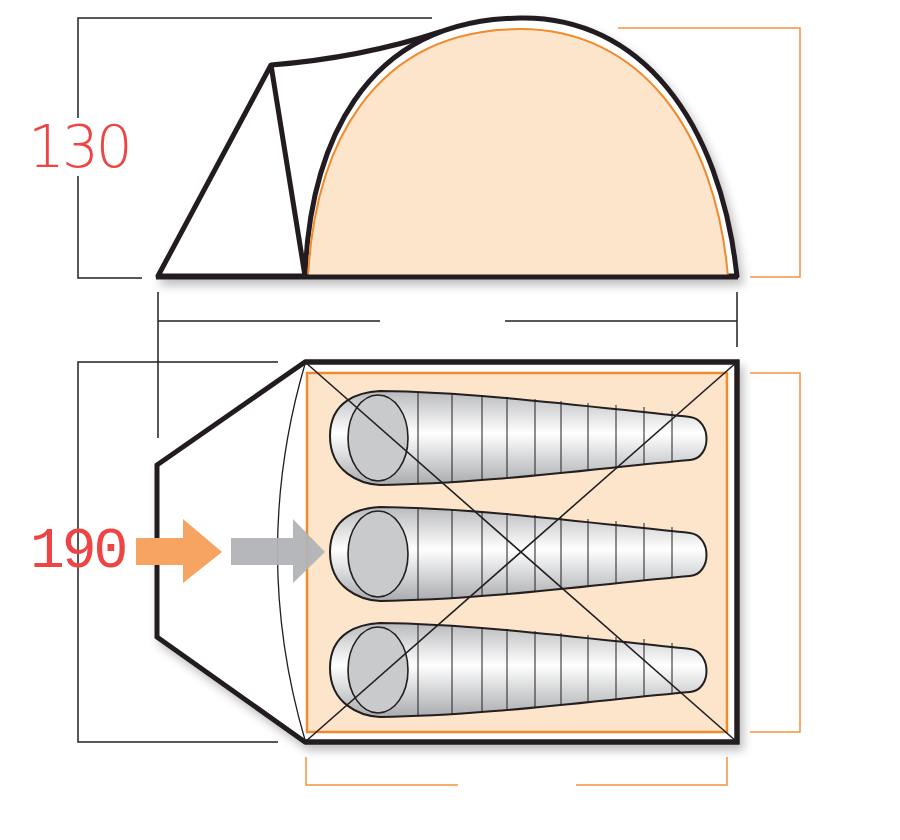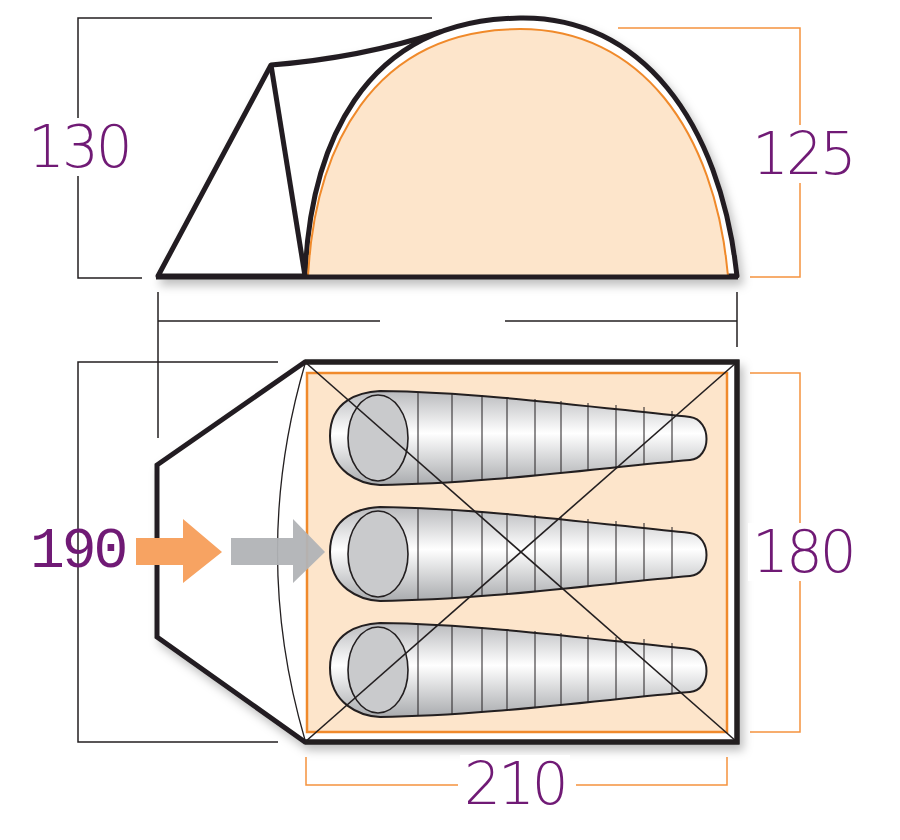--- a/index.html
+++ b/index.html
@@ -1,19 +1,19 @@
 <!DOCTYPE html>
 <html><head>
 <meta charset="utf-8">
 <style>
   html, body { margin: 0; padding: 0; background: #ffffff; }
   body { width: 900px; height: 840px; position: relative; overflow: hidden;
          font-family: "Liberation Sans", "DejaVu Sans", sans-serif; }
   #stage { position: absolute; left: 0; top: 0; width: 900px; height: 840px; }
-  .dim-label { position: absolute; font-size: 58px; color: #701a75; line-height: 1;
+  .dim-label { position: absolute; font-size: 58px; color: #ef4444; line-height: 1;
                font-family: "DejaVu Sans", sans-serif; font-weight: 300; letter-spacing: -3px;
                background: #ffffff; padding: 0 4px; }
 </style>
 </head>
 <body>
 
 <div id="stage">
   <svg width="900" height="840" viewBox="0 0 900 840" xmlns="http://www.w3.org/2000/svg">
     <defs>
       <linearGradient id="bagGrad" x1="0" y1="0" x2="0" y2="1">
@@ -127,17 +127,14 @@
 
       <path d="M305,362 H737 V742 H305" fill="none" stroke="#231f20" stroke-width="5"></path>
 
       <path d="M136,538 H183 V519 L222,552 L183,583 V565 H136 Z" fill="#f7a362"></path>
       <path d="M231,538 H293 V519 L325,552 L293,583 V565 H231 Z" fill="#b1b3b6" opacity="0.95"></path>
     </g>
   </svg>
 
   
   <div class="dim-label" style="left:24px; top:118px;">130</div>
-  <div class="dim-label" style="left:748px; top:125px;">125</div>
   <div class="dim-label" style="left:26px; top:523px; background:transparent;font-family:Liberation Mono, monospace;">190</div>
-  <div class="dim-label" style="left:748px; top:523px;">180</div>
-  <div class="dim-label" style="left:460px; top:755px;">210</div>
 </div>
 
 </body></html>

